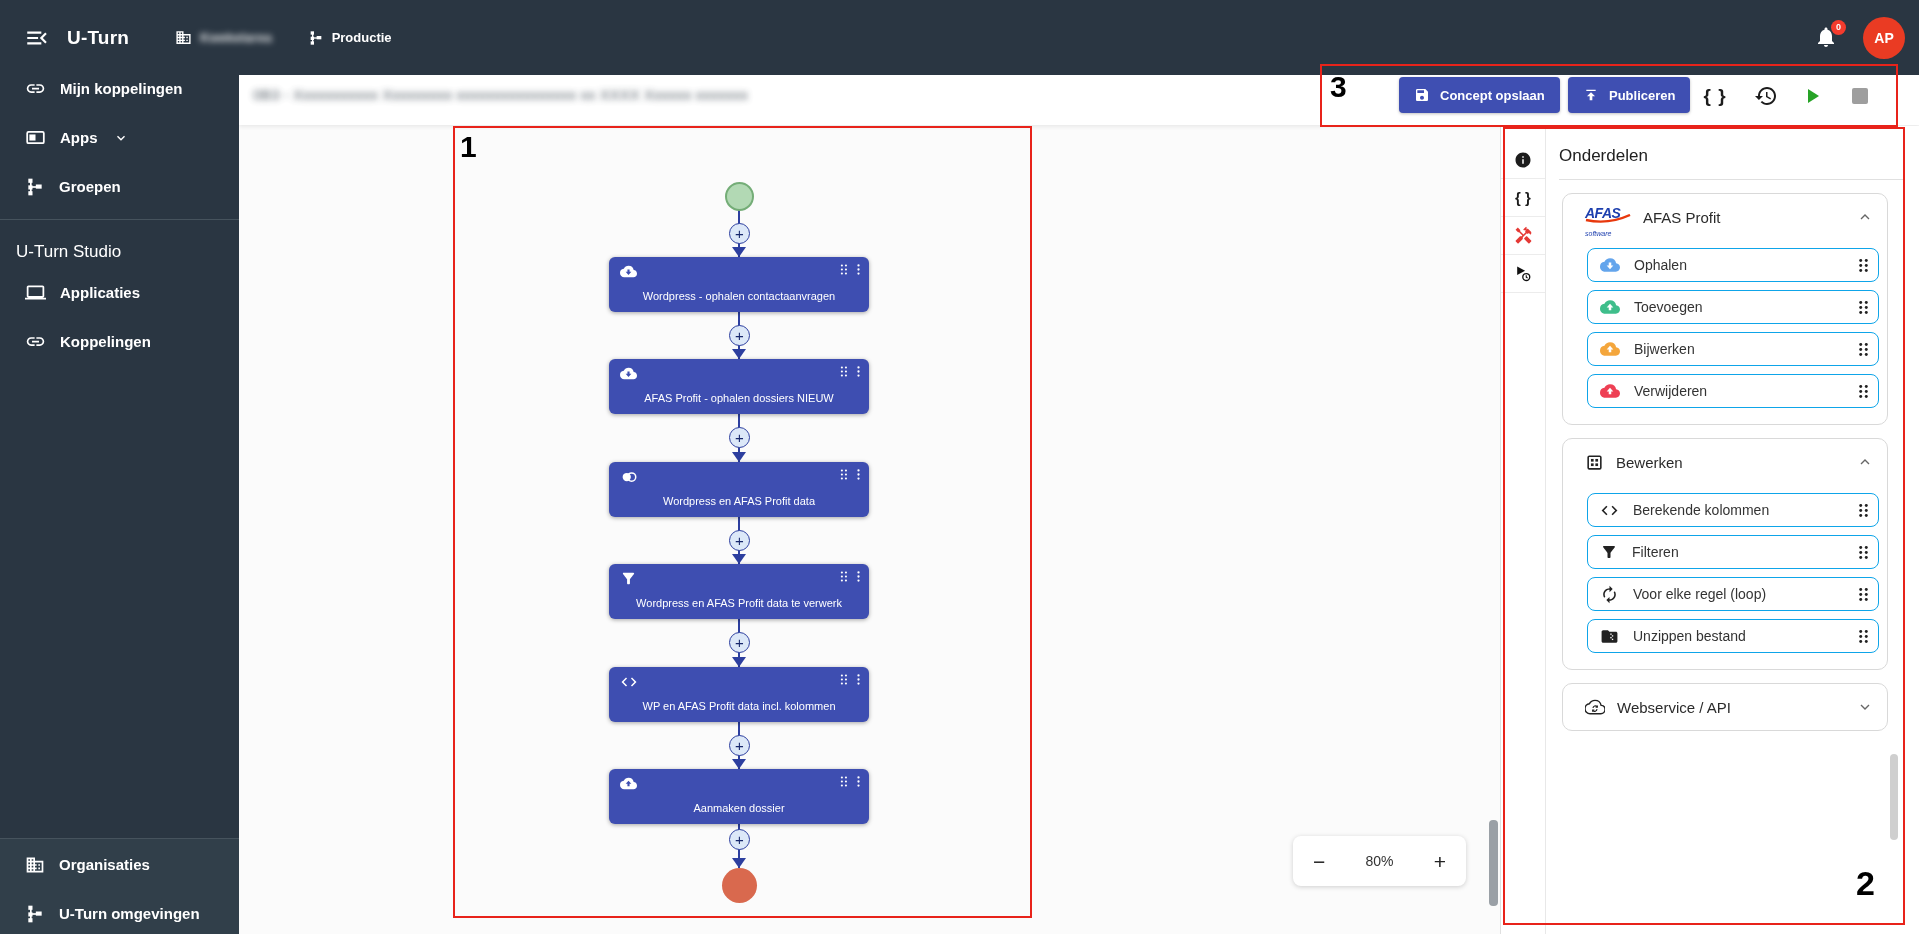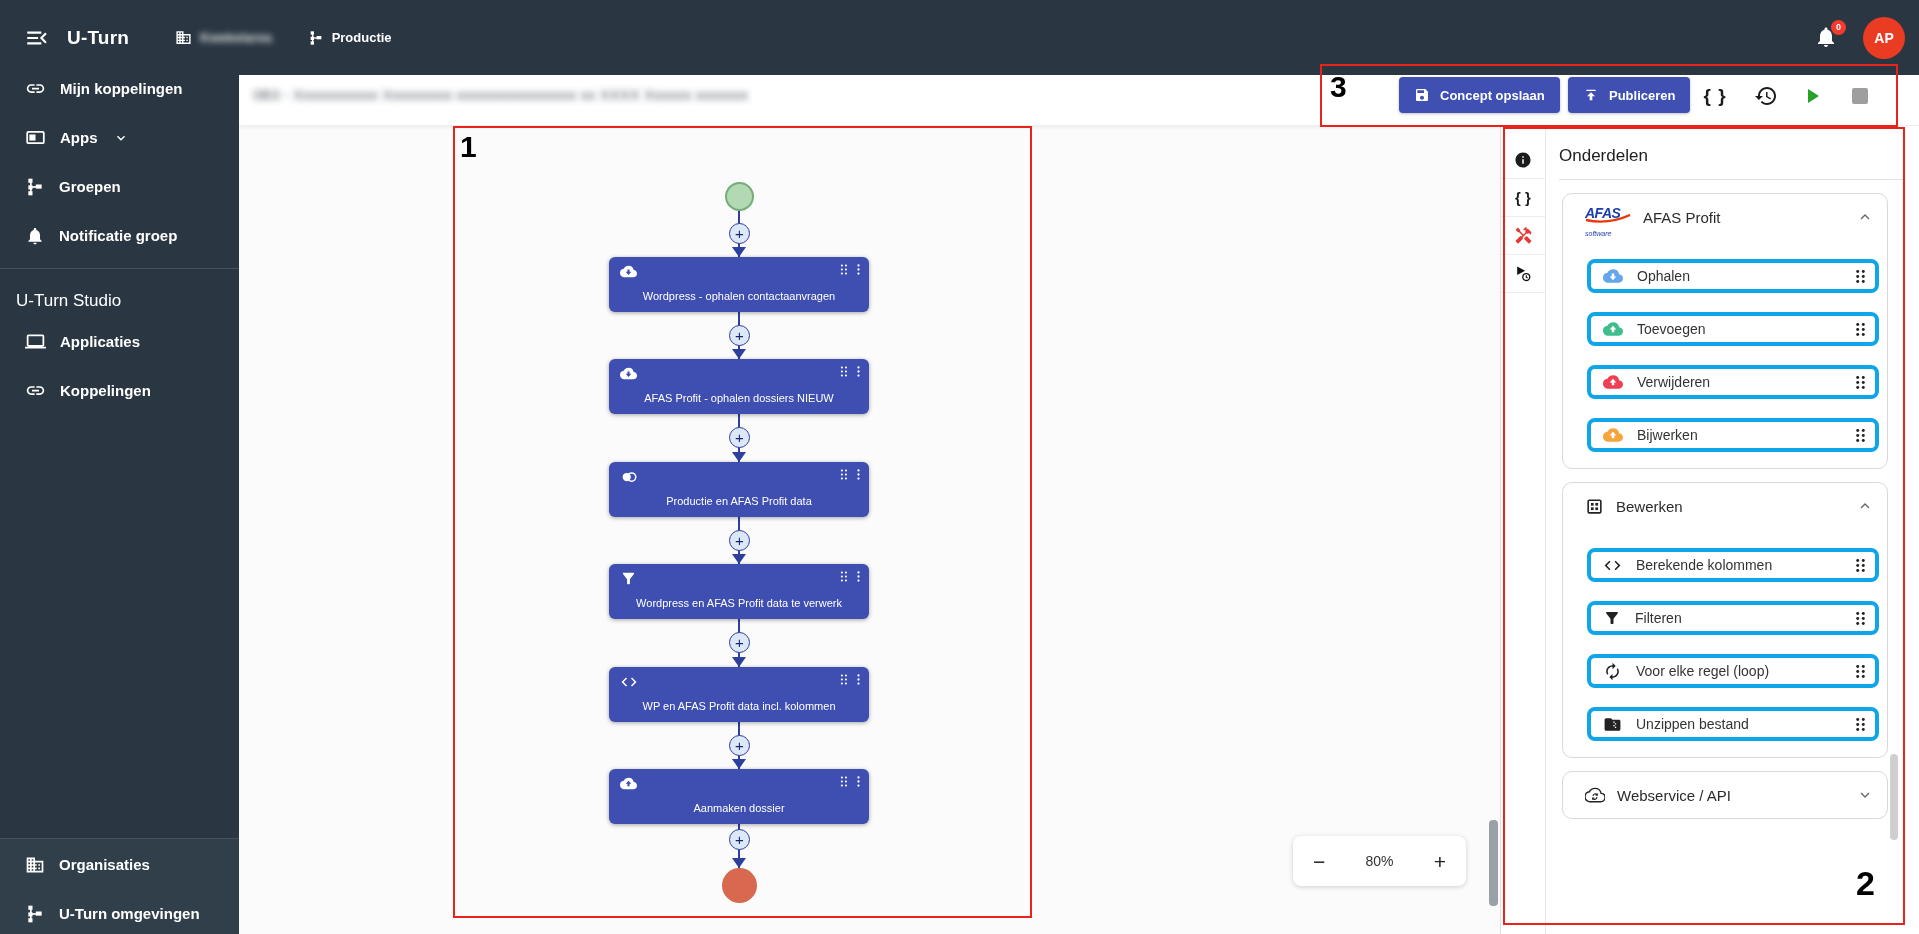--- a/index.html
+++ b/index.html
@@ -82,21 +82,21 @@
   .tool-braces { font-size:15px; font-weight:800; color:#1c1c1c; }
   .panel-content { position:absolute; left:46px; top:0; width:373px; height:808px; }
   .panel-title { margin:20px 0 0 12px; font-size:17px; font-weight:500; color:#212121; }
   .panel-divider { border:none; border-top:1px solid #e0e0e0; margin:13px 0 0 12px; width:345px; }
   .group-card { width:326px; margin:13px 0 0 15px; border:1px solid #d9d9d9; border-radius:10px;
                 padding-bottom:16px; background:#fff; }
   .group-card.collapsed { padding-bottom:0; }
   .group-header { display:flex; align-items:center; height:46px; padding:0 14px 0 22px; cursor:pointer; }
   .group-name { margin-left:12px; font-size:15px; color:#2b2b2b; }
   .group-chevron { margin-left:auto; }
-  .p-item { width:292px; margin:19px 0 0 24px; height:34px; border:4px solid #0ea5e9; border-radius:8px;
+  .p-item { width:292px; margin:8px 0 0 24px; height:34px; border:1px solid #0ea5e9; border-radius:8px;
             display:flex; align-items:center; padding:0 8px 0 12px; background:#fff; cursor:grab; }
   .p-item-label { margin-left:14px; font-size:14px; color:#333; }
   .p-grip { margin-left:auto; display:flex; }
   .panel-scrollbar { position:absolute; left:389px; top:0; width:9px; height:808px; }
   .panel-scroll-thumb { position:absolute; left:0; top:628px; width:8px; height:86px; background:#cfcfcf; border-radius:4px; }
 
   
   .afas-logo { position:relative; width:46px; height:26px; flex:none; }
   .afas-word { color:#1d3fae; font-style:italic; font-weight:800; font-size:14px; line-height:13px; letter-spacing:-.5px; }
   .afas-arc { position:absolute; left:0; top:10px; }
@@ -179,26 +179,20 @@
             <rect x="4" y="2" width="5" height="5"></rect>
             <rect x="4" y="10" width="5" height="5"></rect>
             <rect x="4" y="17" width="5" height="5"></rect>
             <rect x="6" y="4" width="2" height="16"></rect>
             <rect x="7" y="11" width="7" height="2"></rect>
             <rect x="13" y="9" width="7" height="5"></rect>
           </g>
         </svg>
       <span>Groepen</span>
     </div>
-    <div class="side-item">
-      <svg width="20" height="20" viewBox="0 0 24 24">
-          <path fill="#fff" d="M12 22c1.1 0 2-.9 2-2h-4c0 1.1.9 2 2 2zm6-6v-5c0-3.07-1.63-5.64-4.5-6.32V4c0-.83-.67-1.5-1.5-1.5s-1.5.67-1.5 1.5v.68C7.64 5.36 6 7.92 6 11v5l-2 2v1h16v-1l-2-2z"></path>
-        </svg>
-      <span>Notificatie groep</span>
-    </div>
   </div>
 
   <hr class="side-divider">
   <div class="studio-heading">U-Turn Studio</div>
 
   <div class="side-item">
     <svg width="21" height="21" viewBox="0 0 24 24">
         <path fill="#fff" d="M20 18c1.1 0 2-.9 2-2V6c0-1.1-.9-2-2-2H4c-1.1 0-2 .9-2 2v10c0 1.1.9 2 2 2H0v2h24v-2h-4zM4 6h16v10H4V6z"></path>
       </svg>
     <span>Applicaties</span>
@@ -360,21 +354,21 @@
           </g>
         </svg>
         <svg width="5" height="13" viewBox="0 0 5 16">
           <g fill="#fff">
             <circle cx="2.5" cy="3" r="1.4"></circle>
             <circle cx="2.5" cy="8" r="1.4"></circle>
             <circle cx="2.5" cy="13" r="1.4"></circle>
           </g>
         </svg>
       </span>
-    <span class="fn-label">Productie en AFAS Profit data</span>
+    <span class="fn-label">Wordpress en AFAS Profit data</span>
   </div>
 
   <div class="flow-node" style="top:438px">
     <svg class="fn-icon" width="17" height="17" viewBox="0 0 24 24">
         <path fill="#fff" d="M4.25 5.61C6.27 8.2 10 13 10 13v6c0 .55.45 1 1 1h2c.55 0 1-.45 1-1v-6s3.72-4.8 5.74-7.39A1 1 0 0 0 18.95 4H5.04c-.83 0-1.3.95-.79 1.61z"></path>
       </svg>
     <span class="fn-handles">
         <svg width="11" height="13" viewBox="0 0 12 16">
           <g fill="#fff">
             <circle cx="4" cy="3" r="1.3"></circle>
@@ -541,56 +535,56 @@
                 <circle cx="4" cy="9" r="1.6"></circle>
                 <circle cx="10" cy="9" r="1.6"></circle>
                 <circle cx="4" cy="14.5" r="1.6"></circle>
                 <circle cx="10" cy="14.5" r="1.6"></circle>
               </g>
             </svg>
           </span>
       </div>
       <div class="p-item">
         <svg width="20" height="20" viewBox="0 0 24 24">
+            <path fill="#f4a63c" d="M19.35 10.04A7.49 7.49 0 0 0 12 4C9.11 4 6.6 5.64 5.35 8.04A5.994 5.994 0 0 0 0 14c0 3.31 2.69 6 6 6h13c2.76 0 5-2.24 5-5 0-2.64-2.05-4.78-4.65-4.96z"></path>
+            <path fill="#fff" d="M12 8l4 4.5h-2.5V16h-3v-3.5H8z"></path>
+          </svg>
+        <span class="p-item-label">Bijwerken</span>
+        <span class="p-grip">
+            <svg width="13" height="17" viewBox="0 0 14 18">
+              <g fill="#222">
+                <circle cx="4" cy="3.5" r="1.6"></circle>
+                <circle cx="10" cy="3.5" r="1.6"></circle>
+                <circle cx="4" cy="9" r="1.6"></circle>
+                <circle cx="10" cy="9" r="1.6"></circle>
+                <circle cx="4" cy="14.5" r="1.6"></circle>
+                <circle cx="10" cy="14.5" r="1.6"></circle>
+              </g>
+            </svg>
+          </span>
+      </div>
+      <div class="p-item">
+        <svg width="20" height="20" viewBox="0 0 24 24">
             <path fill="#ee4054" d="M19.35 10.04A7.49 7.49 0 0 0 12 4C9.11 4 6.6 5.64 5.35 8.04A5.994 5.994 0 0 0 0 14c0 3.31 2.69 6 6 6h13c2.76 0 5-2.24 5-5 0-2.64-2.05-4.78-4.65-4.96z"></path>
             <path fill="#fff" d="M12 8l4 4.5h-2.5V16h-3v-3.5H8z"></path>
           </svg>
         <span class="p-item-label">Verwijderen</span>
         <span class="p-grip">
             <svg width="13" height="17" viewBox="0 0 14 18">
               <g fill="#222">
                 <circle cx="4" cy="3.5" r="1.6"></circle>
                 <circle cx="10" cy="3.5" r="1.6"></circle>
                 <circle cx="4" cy="9" r="1.6"></circle>
                 <circle cx="10" cy="9" r="1.6"></circle>
                 <circle cx="4" cy="14.5" r="1.6"></circle>
                 <circle cx="10" cy="14.5" r="1.6"></circle>
               </g>
             </svg>
           </span>
       </div>
-      <div class="p-item">
-        <svg width="20" height="20" viewBox="0 0 24 24">
-            <path fill="#f4a63c" d="M19.35 10.04A7.49 7.49 0 0 0 12 4C9.11 4 6.6 5.64 5.35 8.04A5.994 5.994 0 0 0 0 14c0 3.31 2.69 6 6 6h13c2.76 0 5-2.24 5-5 0-2.64-2.05-4.78-4.65-4.96z"></path>
-            <path fill="#fff" d="M12 8l4 4.5h-2.5V16h-3v-3.5H8z"></path>
-          </svg>
-        <span class="p-item-label">Bijwerken</span>
-        <span class="p-grip">
-            <svg width="13" height="17" viewBox="0 0 14 18">
-              <g fill="#222">
-                <circle cx="4" cy="3.5" r="1.6"></circle>
-                <circle cx="10" cy="3.5" r="1.6"></circle>
-                <circle cx="4" cy="9" r="1.6"></circle>
-                <circle cx="10" cy="9" r="1.6"></circle>
-                <circle cx="4" cy="14.5" r="1.6"></circle>
-                <circle cx="10" cy="14.5" r="1.6"></circle>
-              </g>
-            </svg>
-          </span>
-      </div>
     </div>
 
     <div class="group-card">
       <div class="group-header">
         <svg width="19" height="19" viewBox="0 0 24 24">
             <rect x="4" y="4" width="16" height="16" rx="1.5" fill="none" stroke="#222" stroke-width="2"></rect>
             <g fill="#222">
               <rect x="7.5" y="7.5" width="3.4" height="3.4"></rect>
               <rect x="13.1" y="7.5" width="3.4" height="3.4"></rect>
               <rect x="7.5" y="13.1" width="3.4" height="3.4"></rect>

